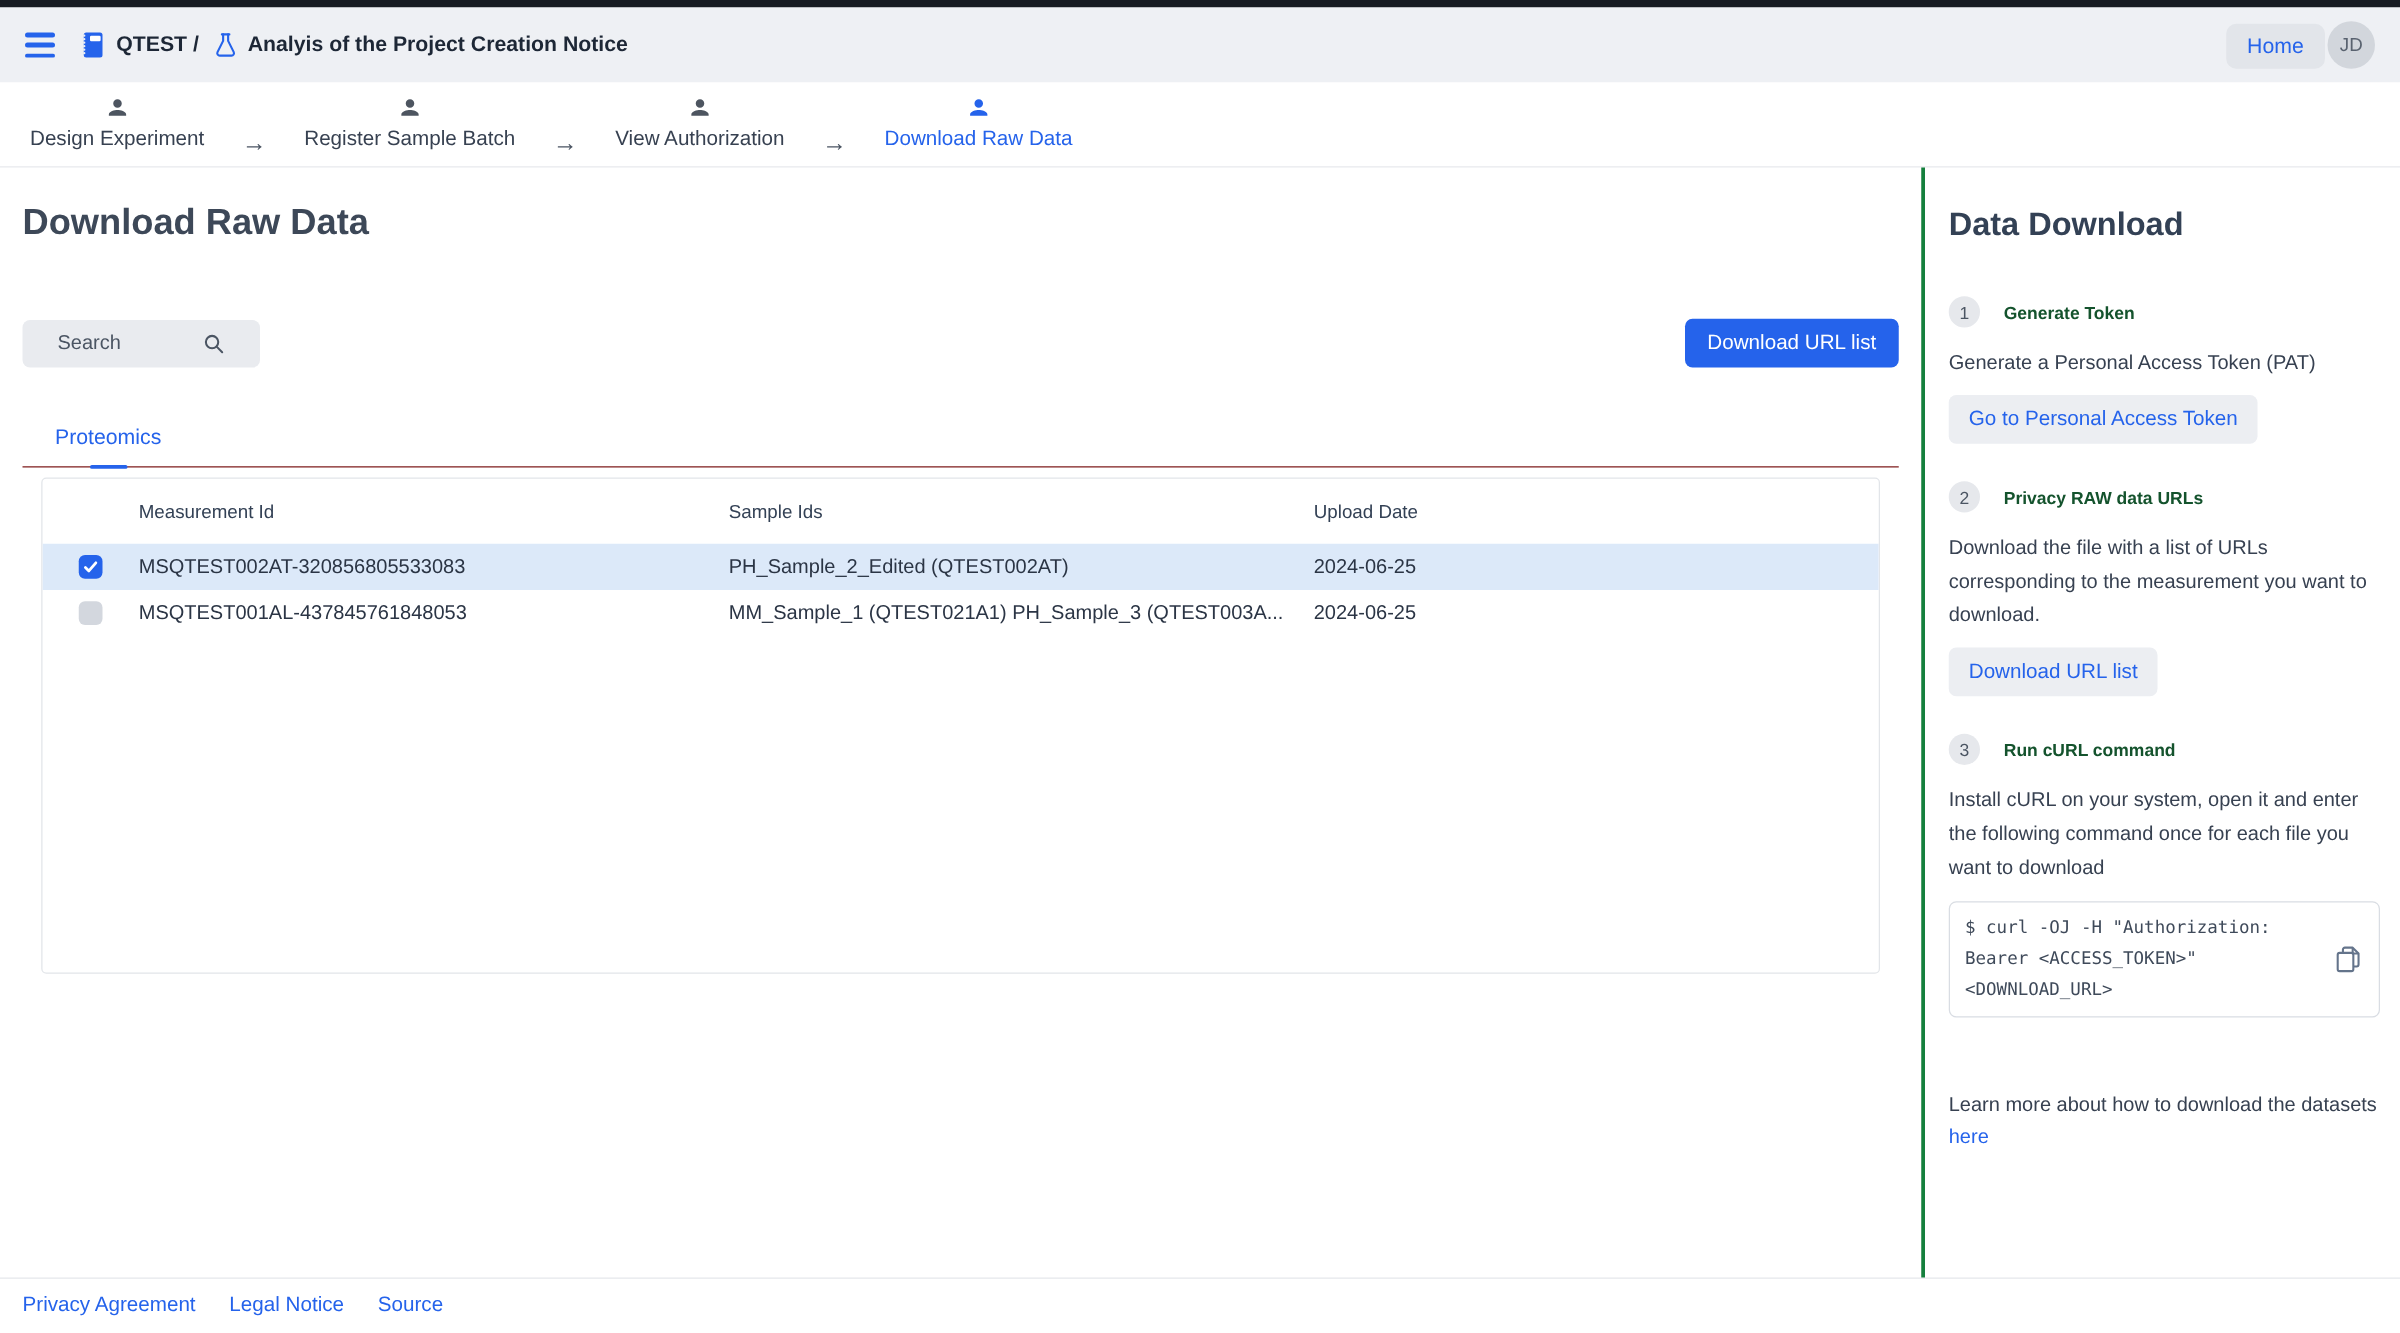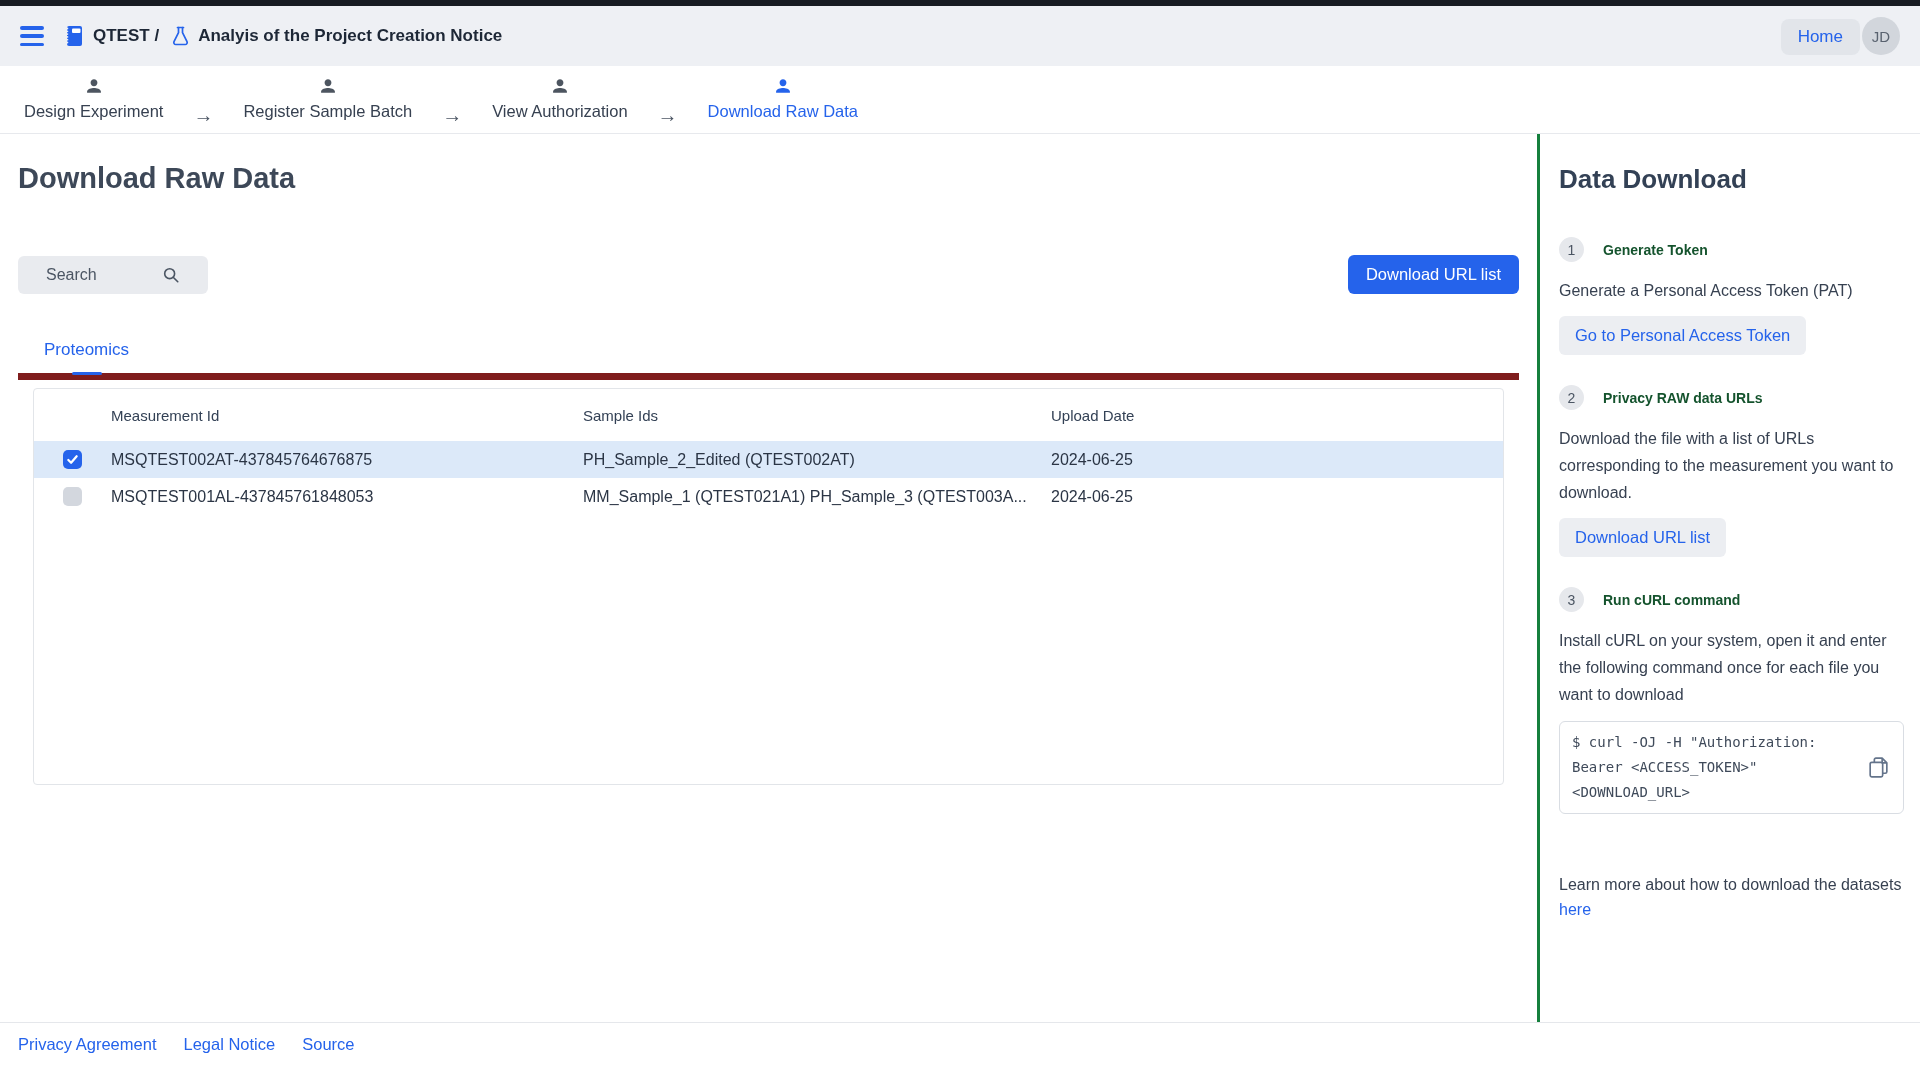--- a/index.html
+++ b/index.html
@@ -54,21 +54,21 @@
   .search-box input {
     border:none; background:transparent; outline:none; flex:1; min-width:0;
     font-size:16px; color:#374151; font-family:inherit;
   }
   .search-box input::placeholder { color:#4b5563; opacity:1; }
   .btn-primary {
     background:#2563eb; color:#fff; font-size:16.5px; font-weight:500;
     border:none; border-radius:6px; padding:10px 18px; cursor:pointer; font-family:inherit;
   }
   
-  .tabs { margin-top:46px; border-bottom:7px solid #7f1d1d;text-decoration:underline; }
+  .tabs { margin-top:46px; border-bottom:1px solid #7f1d1d;text-decoration:underline; }
   .tab {
     display:inline-block; position:relative; margin-left:22px;
     color:#2563eb; font-size:17px; padding:0 4px 13px 4px; cursor:pointer;
   }
   .tab-indicator {
     position:absolute; bottom:-2px; left:50%; transform:translateX(-50%);
     width:30px; height:3.5px; background:#2563eb; border-radius:3px;
   }
   
   .table-card {
@@ -237,21 +237,21 @@
       </div>
 
       <div class="t-row t-data selected">
         <div class="t-cell cell-check">
           <span class="checkbox checked">
             <svg width="13" height="13" viewBox="0 0 14 14" fill="none" stroke="#ffffff" stroke-width="2.4" stroke-linecap="round" stroke-linejoin="round">
                 <path d="M2.5 7.5l3 3 6-7"></path>
               </svg>
           </span>
         </div>
-        <div class="t-cell cell-mid">MSQTEST002AT-437845764676875</div>
+        <div class="t-cell cell-mid">MSQTEST002AT-320856805533083</div>
         <div class="t-cell cell-sample">PH_Sample_2_Edited (QTEST002AT)</div>
         <div class="t-cell cell-date">2024-06-25</div>
       </div>
 
       <div class="t-row t-data">
         <div class="t-cell cell-check">
           <span class="checkbox unchecked"></span>
         </div>
         <div class="t-cell cell-mid">MSQTEST001AL-437845761848053</div>
         <div class="t-cell cell-sample">MM_Sample_1 (QTEST021A1) PH_Sample_3 (QTEST003A...</div>

